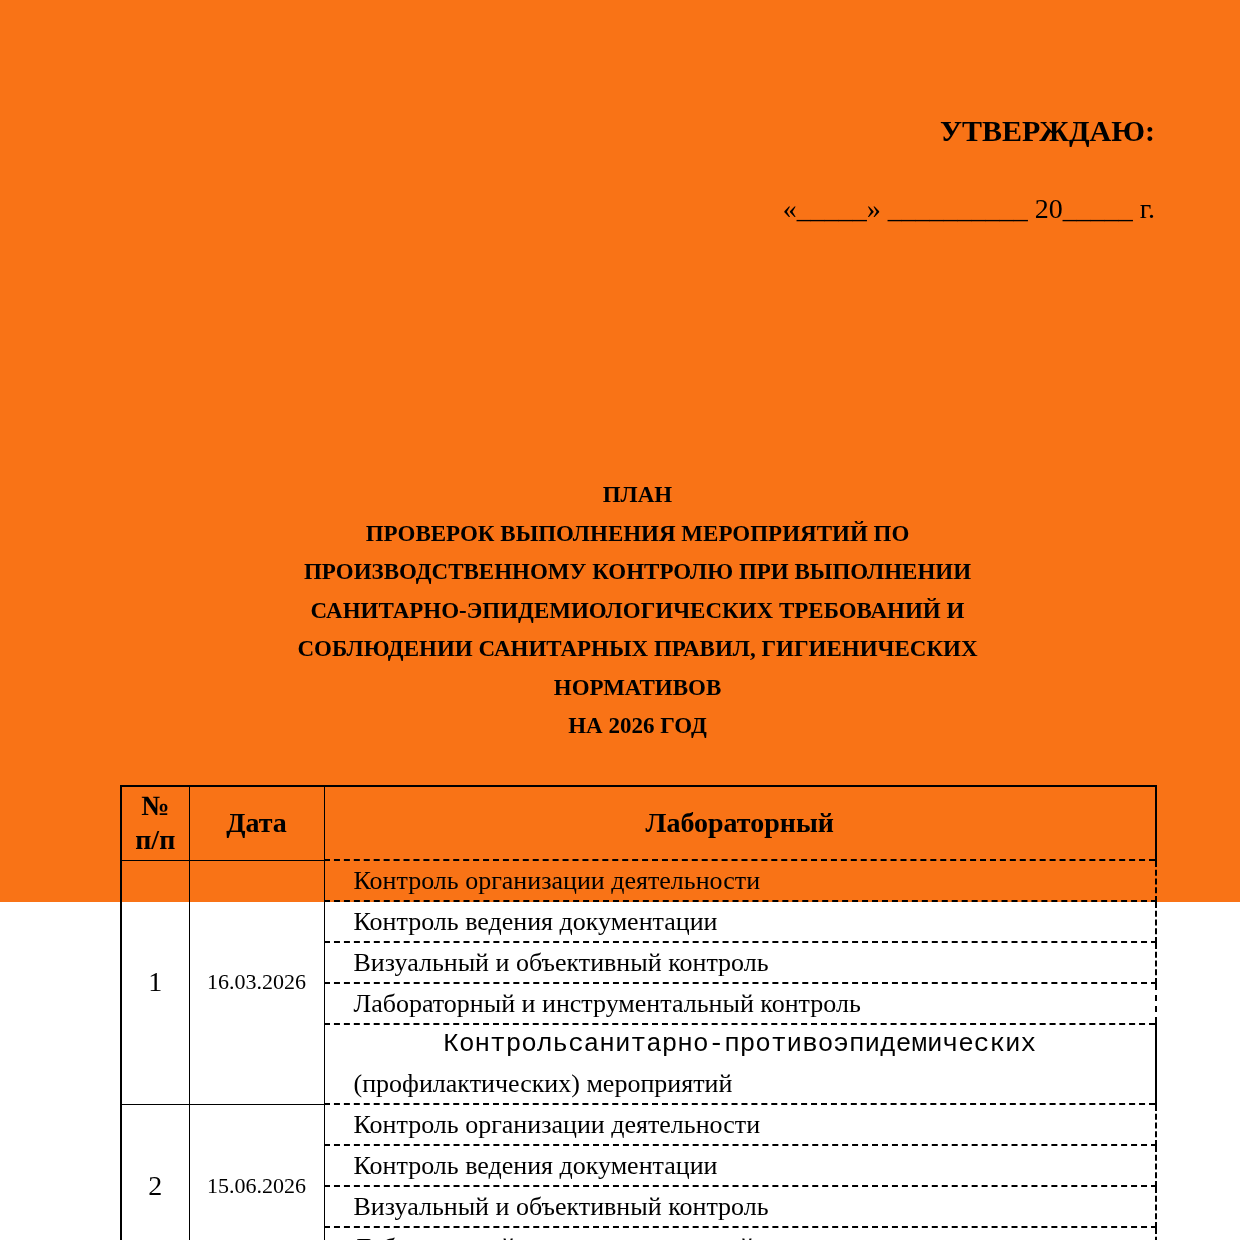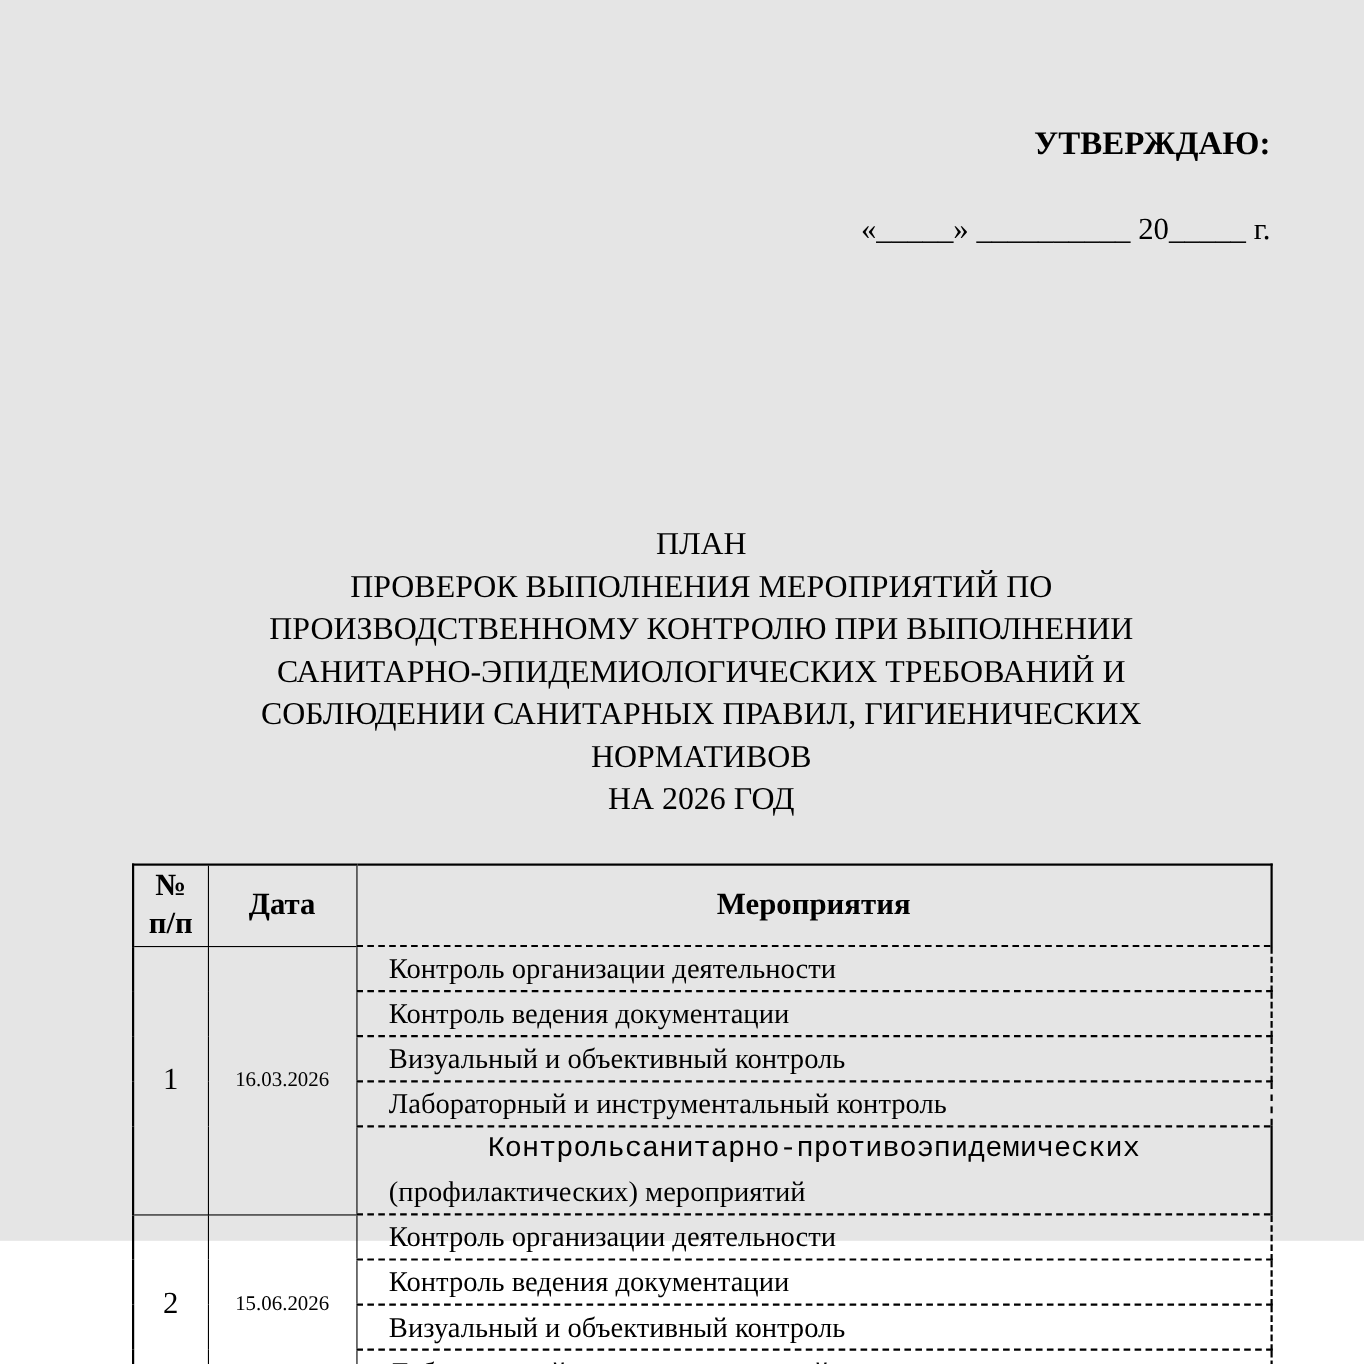--- a/index.html
+++ b/index.html
@@ -2,39 +2,39 @@
 <html><head>
 <meta charset="utf-8">
 <style>
   html, body { margin: 0; padding: 0; }
   body {
     width: 1240px; height: 1240px;
     background: #ffffff; color: #000000;
     font-family: "Liberation Serif", serif;
     overflow: hidden;
   }
-  .page { position: relative; width: 1240px; height: 1128px; background: #e5e5e5; }
+  .page { position: relative; width: 1240px; height: 902px; background: #f97316; }
 
   
   .approval {
     position: absolute; top: 116px; right: 85px;
     text-align: right; font-size: 28px;
   }
   .approval .line {
     line-height: 30px; margin-bottom: 48px; white-space: pre;
   }
   .approval .approve-label {
     font-weight: bold; font-size: 30px;
   }
 
   
   .doc-title {
     position: absolute; top: 476px; left: 120px; width: 1035px;
-    text-align: center; font-weight: normal;
-    font-size: 29px; line-height: 38.5px;
+    text-align: center; font-weight: bold;
+    font-size: 23px; line-height: 38.5px;
     white-space: pre-line;
   }
 
   
   table.plan {
     position: absolute; top: 785px; left: 120px;
     width: 1035px; border-collapse: collapse; table-layout: fixed;
   }
   col.c-num  { width: 68px; }
   col.c-date { width: 135px; }
@@ -59,21 +59,21 @@
   }
 
   td.num {
     border-left: 2px solid #000; border-right: 1px solid #000;
     border-top: 1px solid #000; border-bottom: 1px solid #000;
     text-align: center; vertical-align: middle; font-size: 28px; padding: 0;
   }
   td.date {
     border-right: 1px solid #000;
     border-top: 1px solid #000; border-bottom: 1px solid #000;
-    text-align: center; vertical-align: middle; font-size: 19px; padding: 0 1px;
+    text-align: center; vertical-align: middle; font-size: 22px; padding: 0 1px;
   }
   td.activity {
     border-top: 2px dashed #000; border-right: 2px dashed #000;
     border-bottom: 2px dashed #000;
     font-size: 26px; height: 39px; padding: 0 29px;
     vertical-align: middle; line-height: 32px;
   }
   td.activity.two-line { height: 78px; border-right: 2px solid #000; }
   td.activity .jline {
     display: flex; justify-content: center; line-height: 39px; font-family: Liberation Mono, monospace;
@@ -102,21 +102,21 @@
     <colgroup>
       <col class="c-num">
         <col class="c-date">
         <col class="c-act">
     </colgroup>
     <thead>
       <tr>
         <th class="h-num">№
 п/п</th>
         <th class="h-date">Дата</th>
-        <th class="h-act">Мероприятия</th>
+        <th class="h-act">Лабораторный</th>
       </tr>
     </thead>
     <tbody id="plan-body">
         <tr>
           <td class="num" rowspan="5">1</td>
           <td class="date" rowspan="5">16.03.2026</td>
           <td class="activity">Контроль организации деятельности</td>
         </tr>
         <tr>
           <td class="activity">Контроль ведения документации</td>

